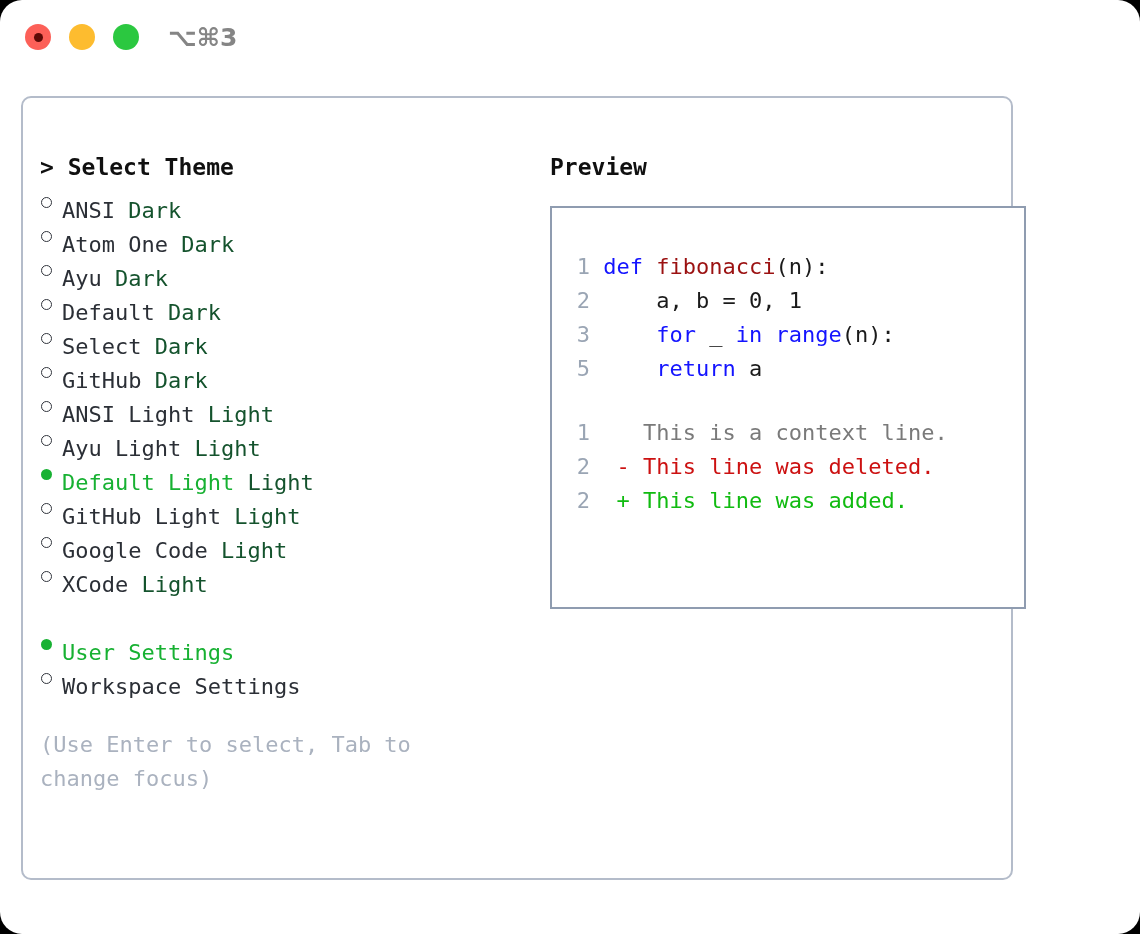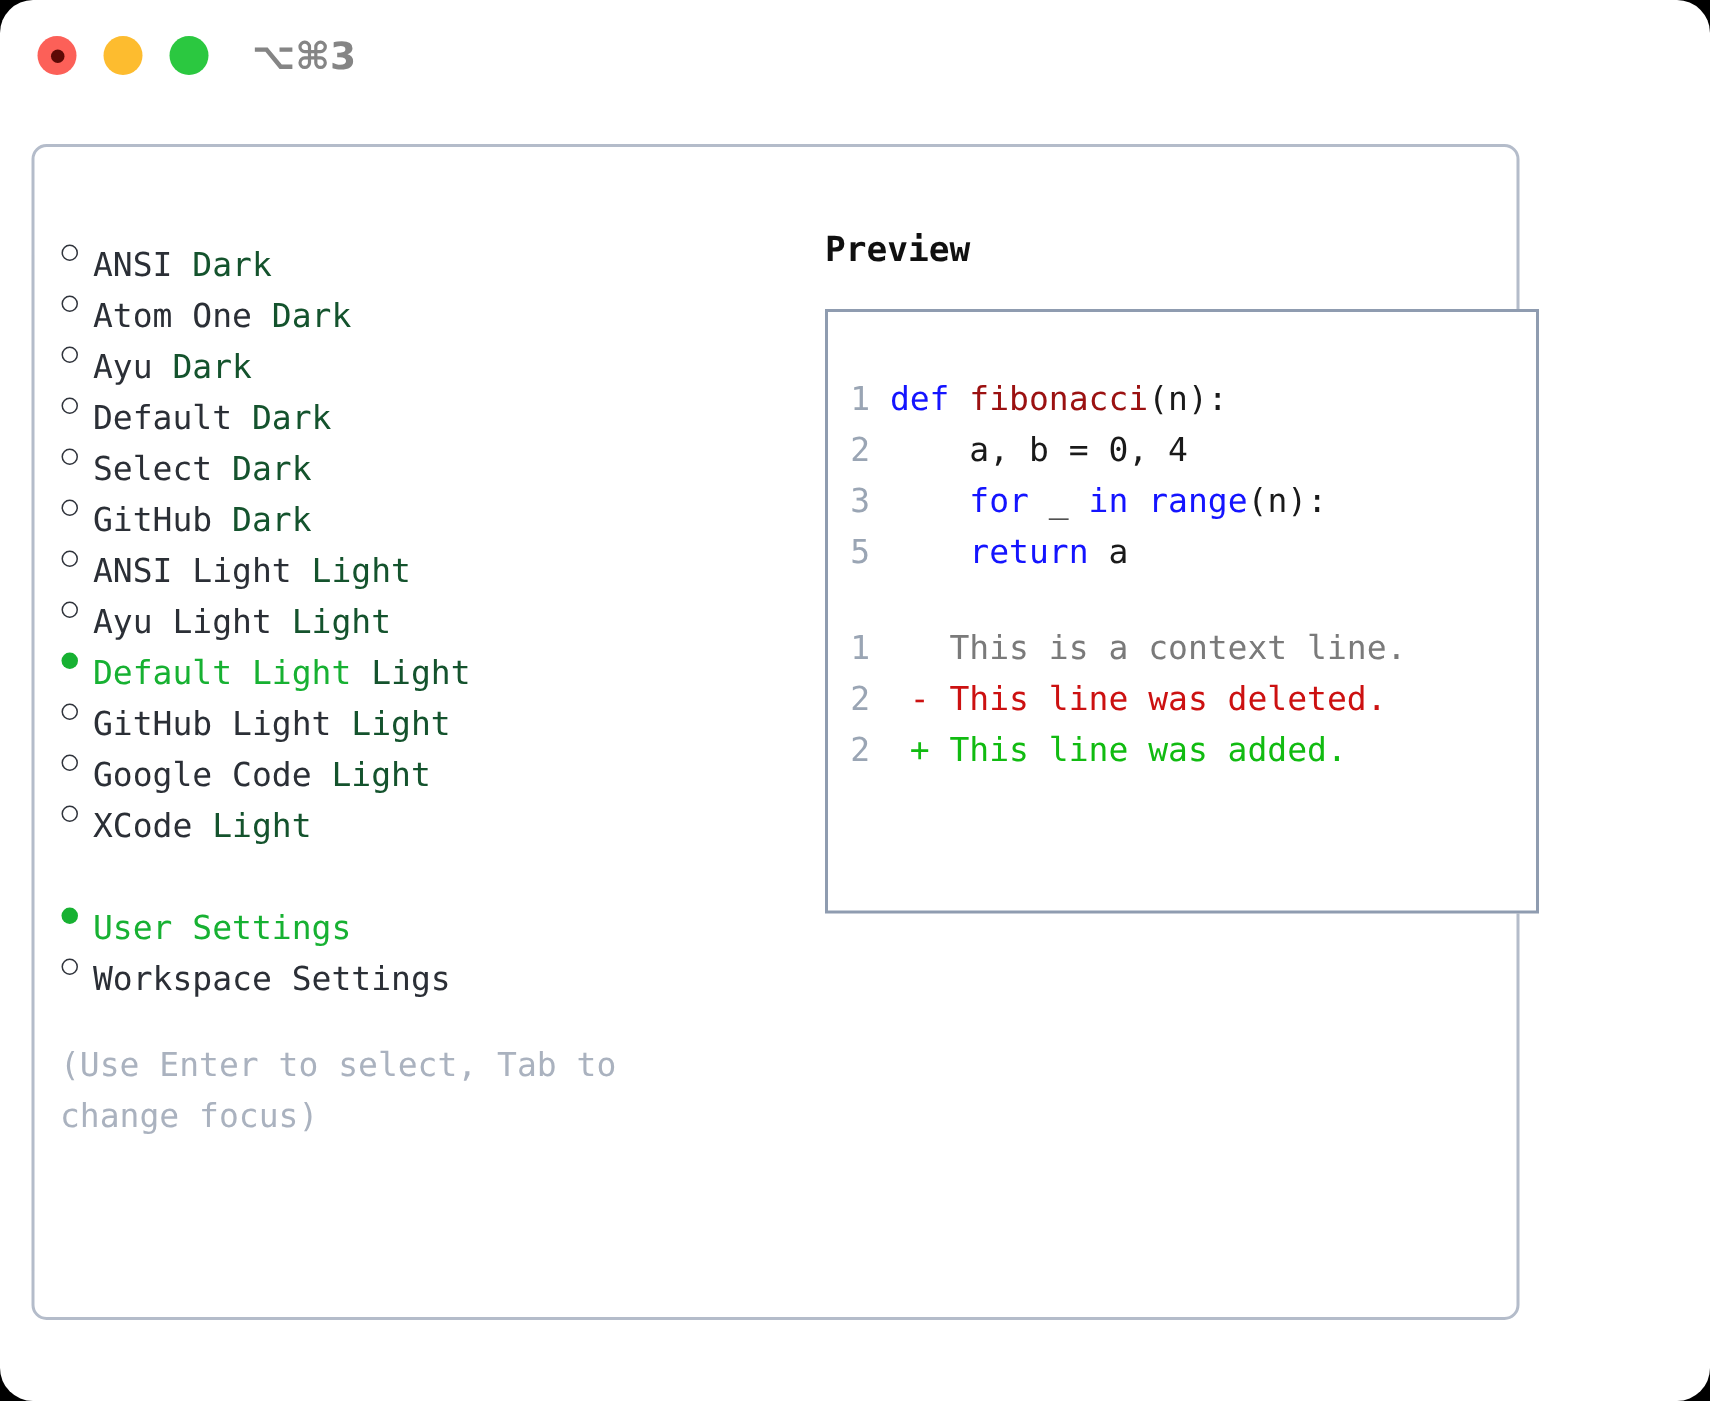--- a/index.html
+++ b/index.html
@@ -167,21 +167,21 @@
     margin-top: 22px;
     width: 476px;
     height: 403px;
     border: 2px solid #8f9cb0;
     box-sizing: border-box;
     background: #ffffff;
     position: relative;
   }
   .code {
     position: absolute;
-    left: 4px;
+    left: 14px;
     top: 42px;
     font-family: "DejaVu Sans Mono", monospace;
     font-size: 22px;
     line-height: 34px;
   }
   .code-line {
     height: 34px;
     white-space: pre;
   }
   .lno {
@@ -209,20 +209,21 @@
       <span class="dot red"></span>
       <span class="dot yellow"></span>
       <span class="dot green"></span>
     </div>
     <div class="shortcut">⌥⌘3</div>
   </div>
 
   <div class="panel">
 
     <div class="left-col">
+      <div class="heading">&gt; Select Theme</div>
       <div id="theme-list">
           <div class="opt-row"><span class="bullet off"></span><span class="opt-name">ANSI</span><span> </span><span class="opt-tag">Dark</span></div>
           <div class="opt-row"><span class="bullet off"></span><span class="opt-name">Atom One</span><span> </span><span class="opt-tag">Dark</span></div>
           <div class="opt-row"><span class="bullet off"></span><span class="opt-name">Ayu</span><span> </span><span class="opt-tag">Dark</span></div>
           <div class="opt-row"><span class="bullet off"></span><span class="opt-name">Default</span><span> </span><span class="opt-tag">Dark</span></div>
           <div class="opt-row"><span class="bullet off"></span><span class="opt-name">Select</span><span> </span><span class="opt-tag">Dark</span></div>
           <div class="opt-row"><span class="bullet off"></span><span class="opt-name">GitHub</span><span> </span><span class="opt-tag">Dark</span></div>
           <div class="opt-row"><span class="bullet off"></span><span class="opt-name">ANSI Light</span><span> </span><span class="opt-tag">Light</span></div>
           <div class="opt-row"><span class="bullet off"></span><span class="opt-name">Ayu Light</span><span> </span><span class="opt-tag">Light</span></div>
           <div class="opt-row"><span class="bullet on"></span><span class="opt-name sel">Default Light</span><span> </span><span class="opt-tag">Light</span></div>
@@ -238,21 +239,21 @@
       <div class="spacer-2"></div>
       <div class="hint">(Use Enter to select, Tab to change focus)</div>
     </div>
 
     <div class="right-col">
       <div class="preview-title">Preview</div>
       <div class="preview-box">
         <div class="code">
           <div id="code-lines">
               <div class="code-line"><span class="lno">1</span><span> </span><span class="tk-kw">def </span><span class="tk-fn">fibonacci</span><span class="tk-pl">(n):</span></div>
-              <div class="code-line"><span class="lno">2</span><span> </span><span class="tk-pl">    a, b = 0, 4</span></div>
+              <div class="code-line"><span class="lno">2</span><span> </span><span class="tk-pl">    a, b = 0, 1</span></div>
               <div class="code-line"><span class="lno">3</span><span> </span><span class="tk-pl">    </span><span class="tk-kw">for</span><span class="tk-pl"> _ </span><span class="tk-kw">in</span><span class="tk-pl"> </span><span class="tk-kw">range</span><span class="tk-pl">(n):</span></div>
               <div class="code-line"><span class="lno">5</span><span> </span><span class="tk-pl">    </span><span class="tk-kw">return</span><span class="tk-pl"> a</span></div>
             </div>
           <div class="blank-line"></div>
           <div id="diff-lines">
               <div class="code-line"><span class="lno">1</span><span class="tk-ctx">    </span><span class="tk-ctx">This is a context line.</span></div>
               <div class="code-line"><span class="lno">2</span><span class="tk-del">  - </span><span class="tk-del">This line was deleted.</span></div>
               <div class="code-line"><span class="lno">2</span><span class="tk-add">  + </span><span class="tk-add">This line was added.</span></div>
             </div>
         </div>

